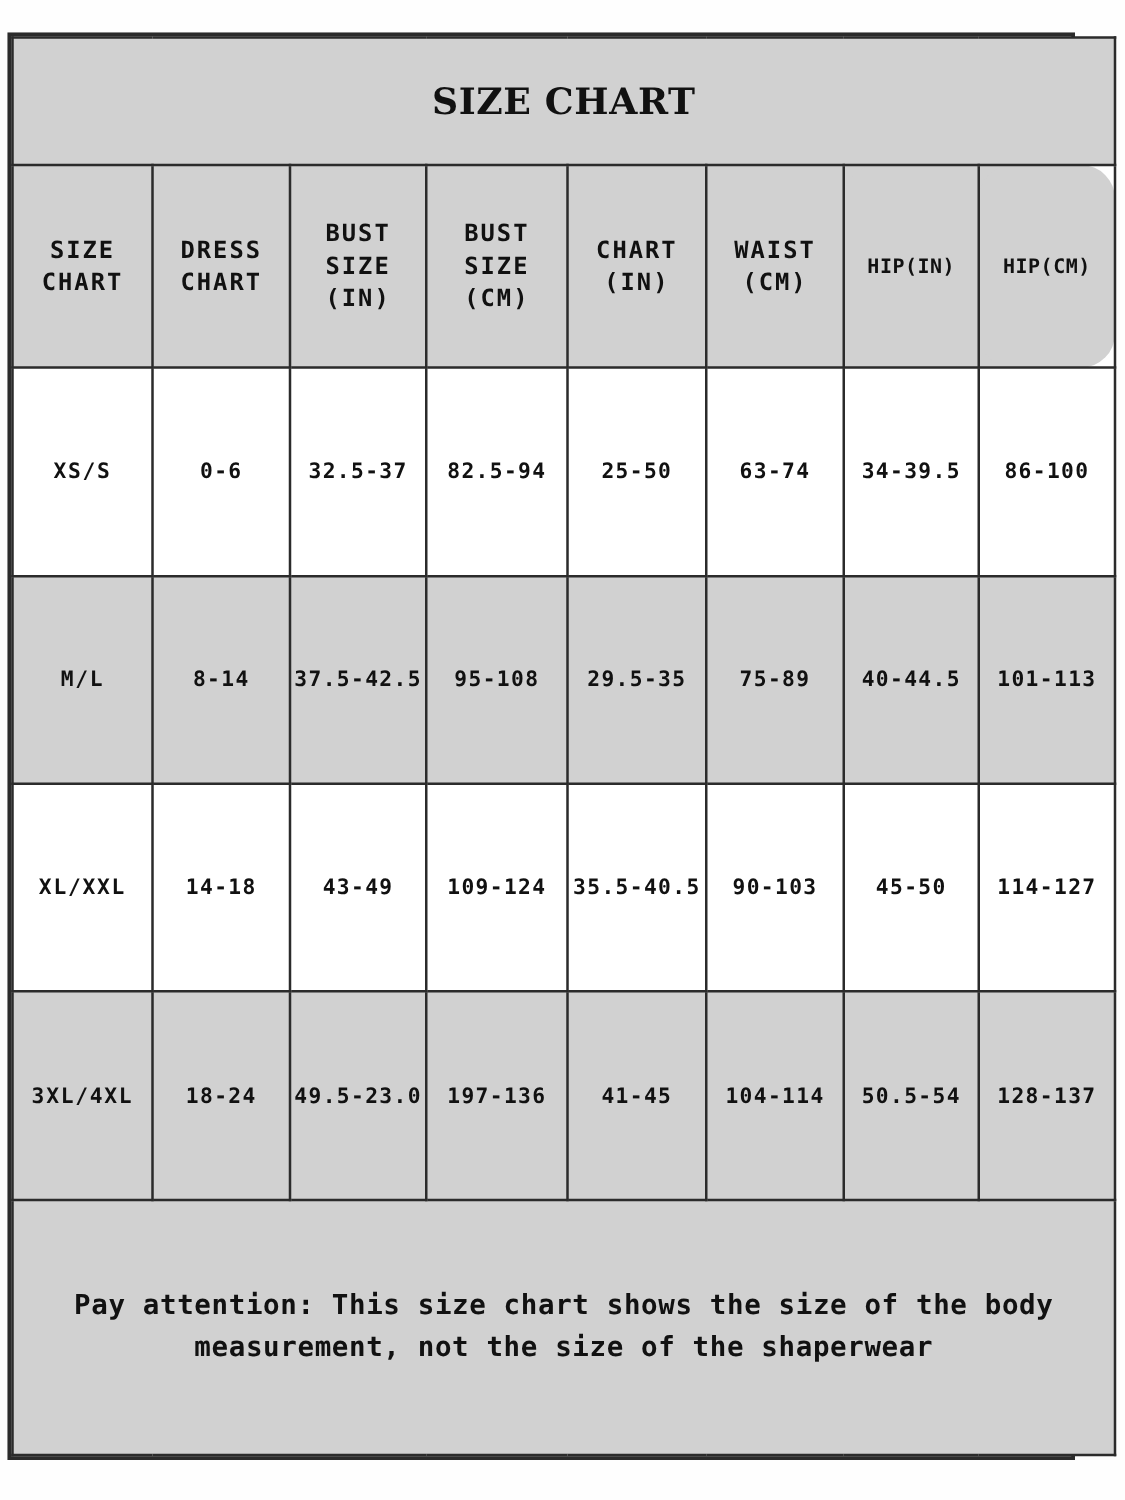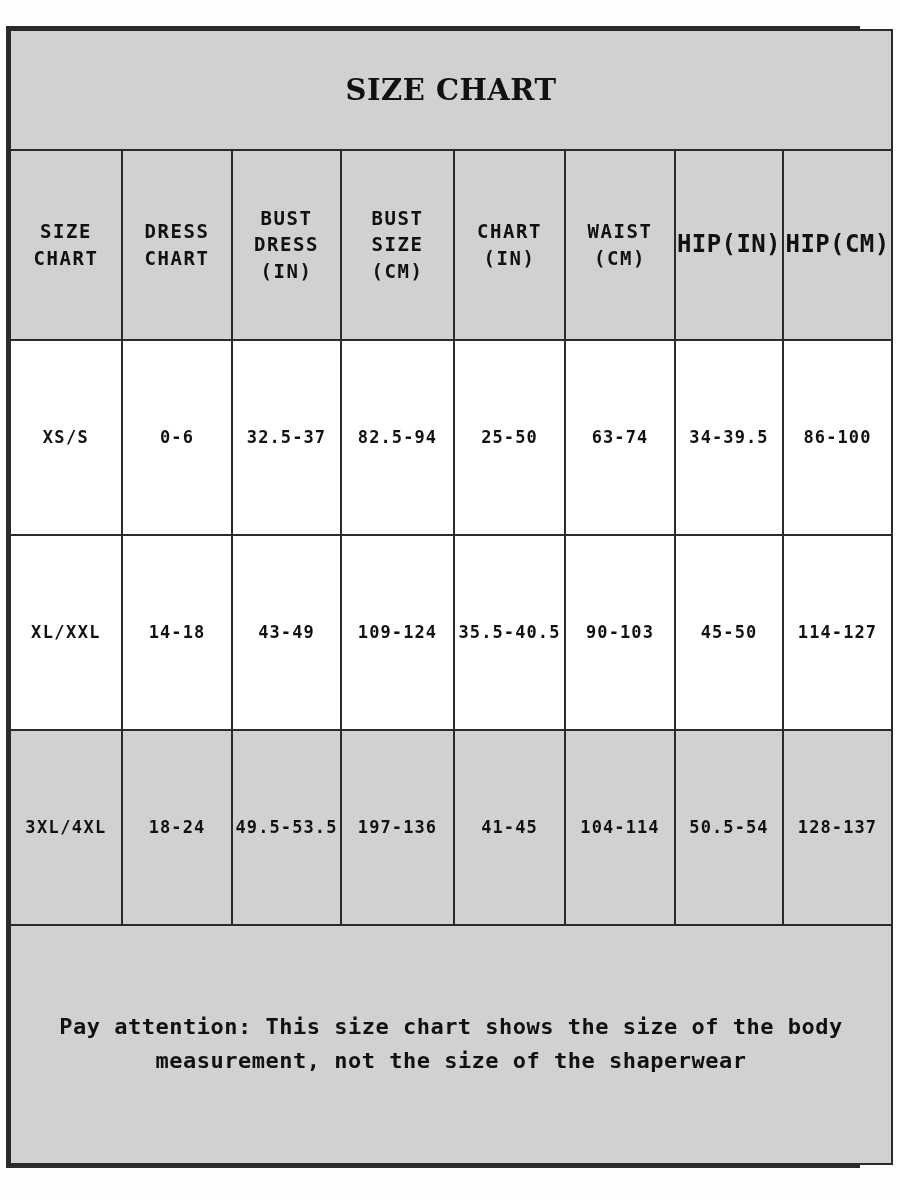--- a/index.html
+++ b/index.html
@@ -59,21 +59,22 @@
   
   tr.header-row td {
     background: #d1d1d1;
     font-size: 19px;
     line-height: 1.38;
     height: 140px;
     letter-spacing: 1.6px;
   }
   tr.header-row td.tight {
     letter-spacing: 0.4px;
-    font-size: 24px;
+    font-size: 16px;
+    border-radius: 27px;
   }
   
   tr.data-row td {
     font-size: 17px;
     height: 144px;
     letter-spacing: 1.1px;
   }
   tr.row-white td { background: #ffffff; }
   tr.row-gray  td { background: #d1d1d1; }
   tr.data-row td.size-label {
@@ -117,55 +118,65 @@
           <col class="c7">
       </colgroup>
       <tbody>
         <tr>
           <td class="title-cell" colspan="8">SIZE CHART</td>
         </tr>
 
         <tr class="header-row">
           <td>SIZE CHART</td>
           <td>DRESS CHART</td>
-          <td>BUST DRESS (IN)</td>
+          <td>BUST SIZE (IN)</td>
           <td>BUST SIZE (CM)</td>
           <td>CHART (IN)</td>
           <td>WAIST (CM)</td>
           <td class="tight">HIP(IN)</td>
           <td class="tight">HIP(CM)</td>
         </tr>
 
         <tr class="data-row row-white">
           <td class="size-label">XS/S</td>
           <td>0-6</td>
           <td>32.5-37</td>
           <td>82.5-94</td>
           <td>25-50</td>
           <td>63-74</td>
           <td>34-39.5</td>
           <td>86-100</td>
         </tr>
 
+        <tr class="data-row row-gray">
+          <td class="size-label">M/L</td>
+          <td>8-14</td>
+          <td>37.5-42.5</td>
+          <td>95-108</td>
+          <td>29.5-35</td>
+          <td>75-89</td>
+          <td>40-44.5</td>
+          <td>101-113</td>
+        </tr>
 
         <tr class="data-row row-white">
           <td class="size-label">XL/XXL</td>
           <td>14-18</td>
           <td>43-49</td>
           <td>109-124</td>
           <td>35.5-40.5</td>
           <td>90-103</td>
           <td>45-50</td>
           <td>114-127</td>
         </tr>
 
         <tr class="data-row row-gray">
           <td class="size-label">3XL/4XL</td>
           <td>18-24</td>
-          <td>49.5-53.5</td>
+          <td>49.5-23.0</td>
           <td>197-136</td>
           <td>41-45</td>
           <td>104-114</td>
           <td>50.5-54</td>
           <td>128-137</td>
         </tr>
 
 
         <tr>
           <td class="note-cell" colspan="8">Pay attention: This size chart shows the size of the body measurement, not the size of the shaperwear</td>

